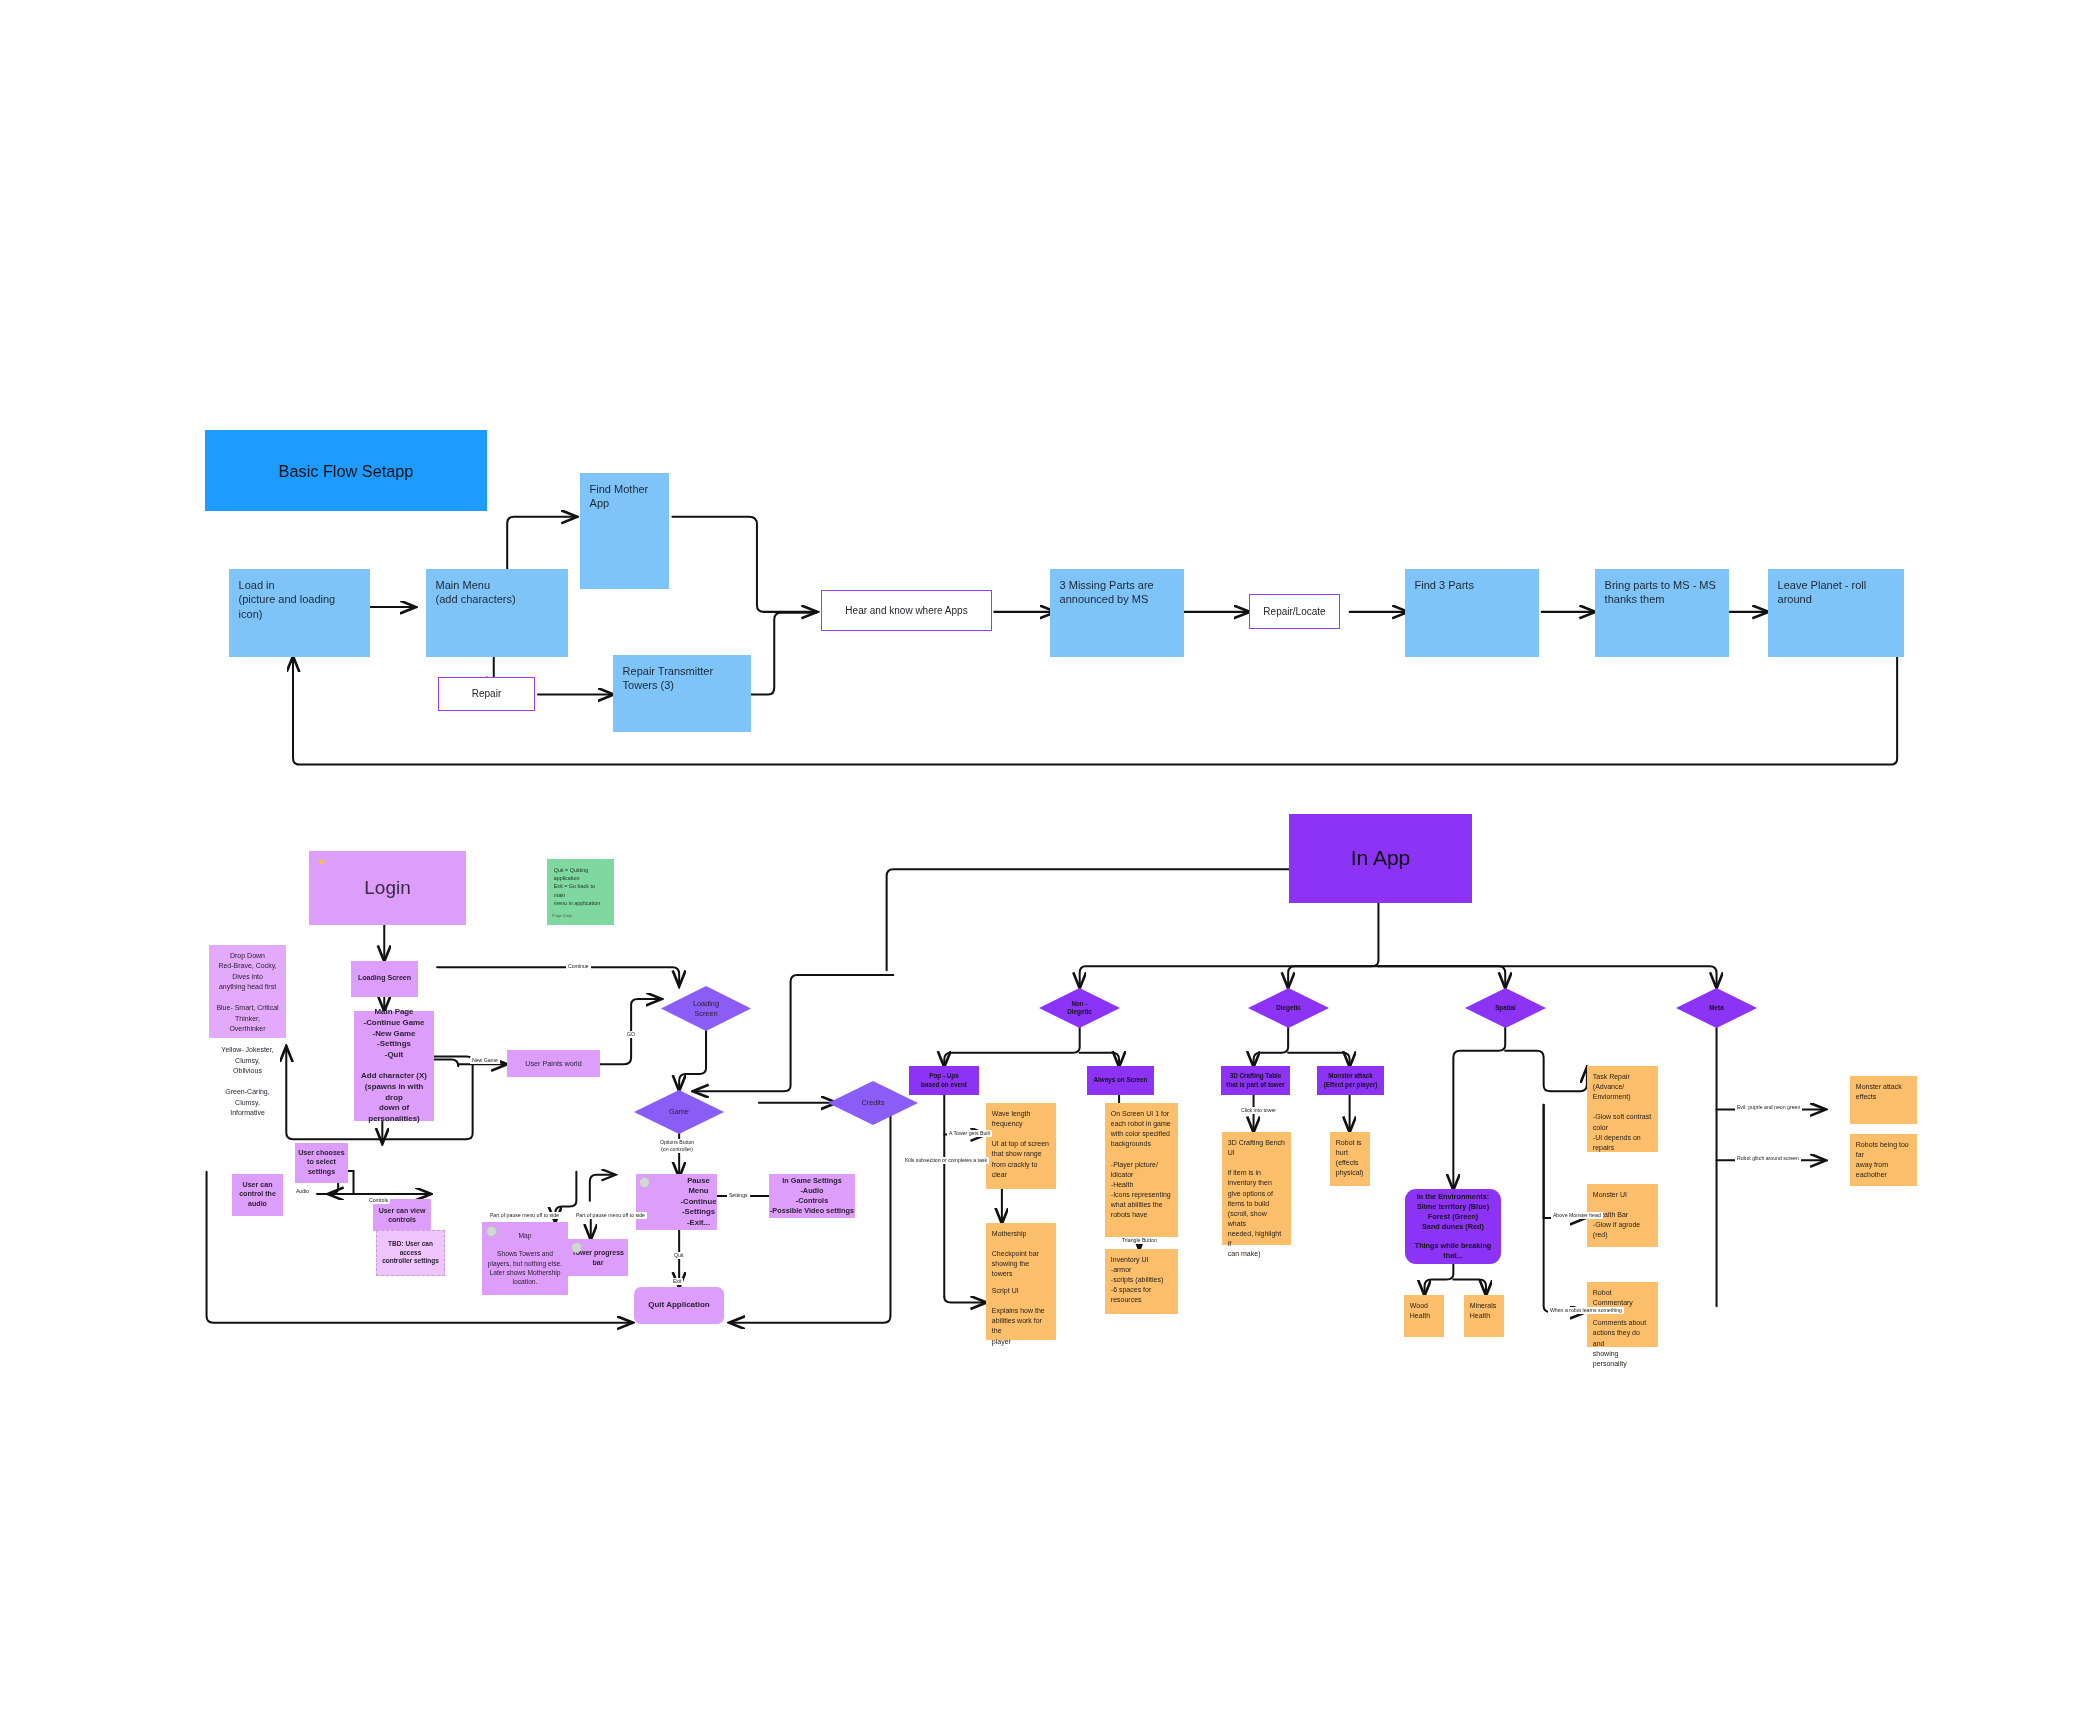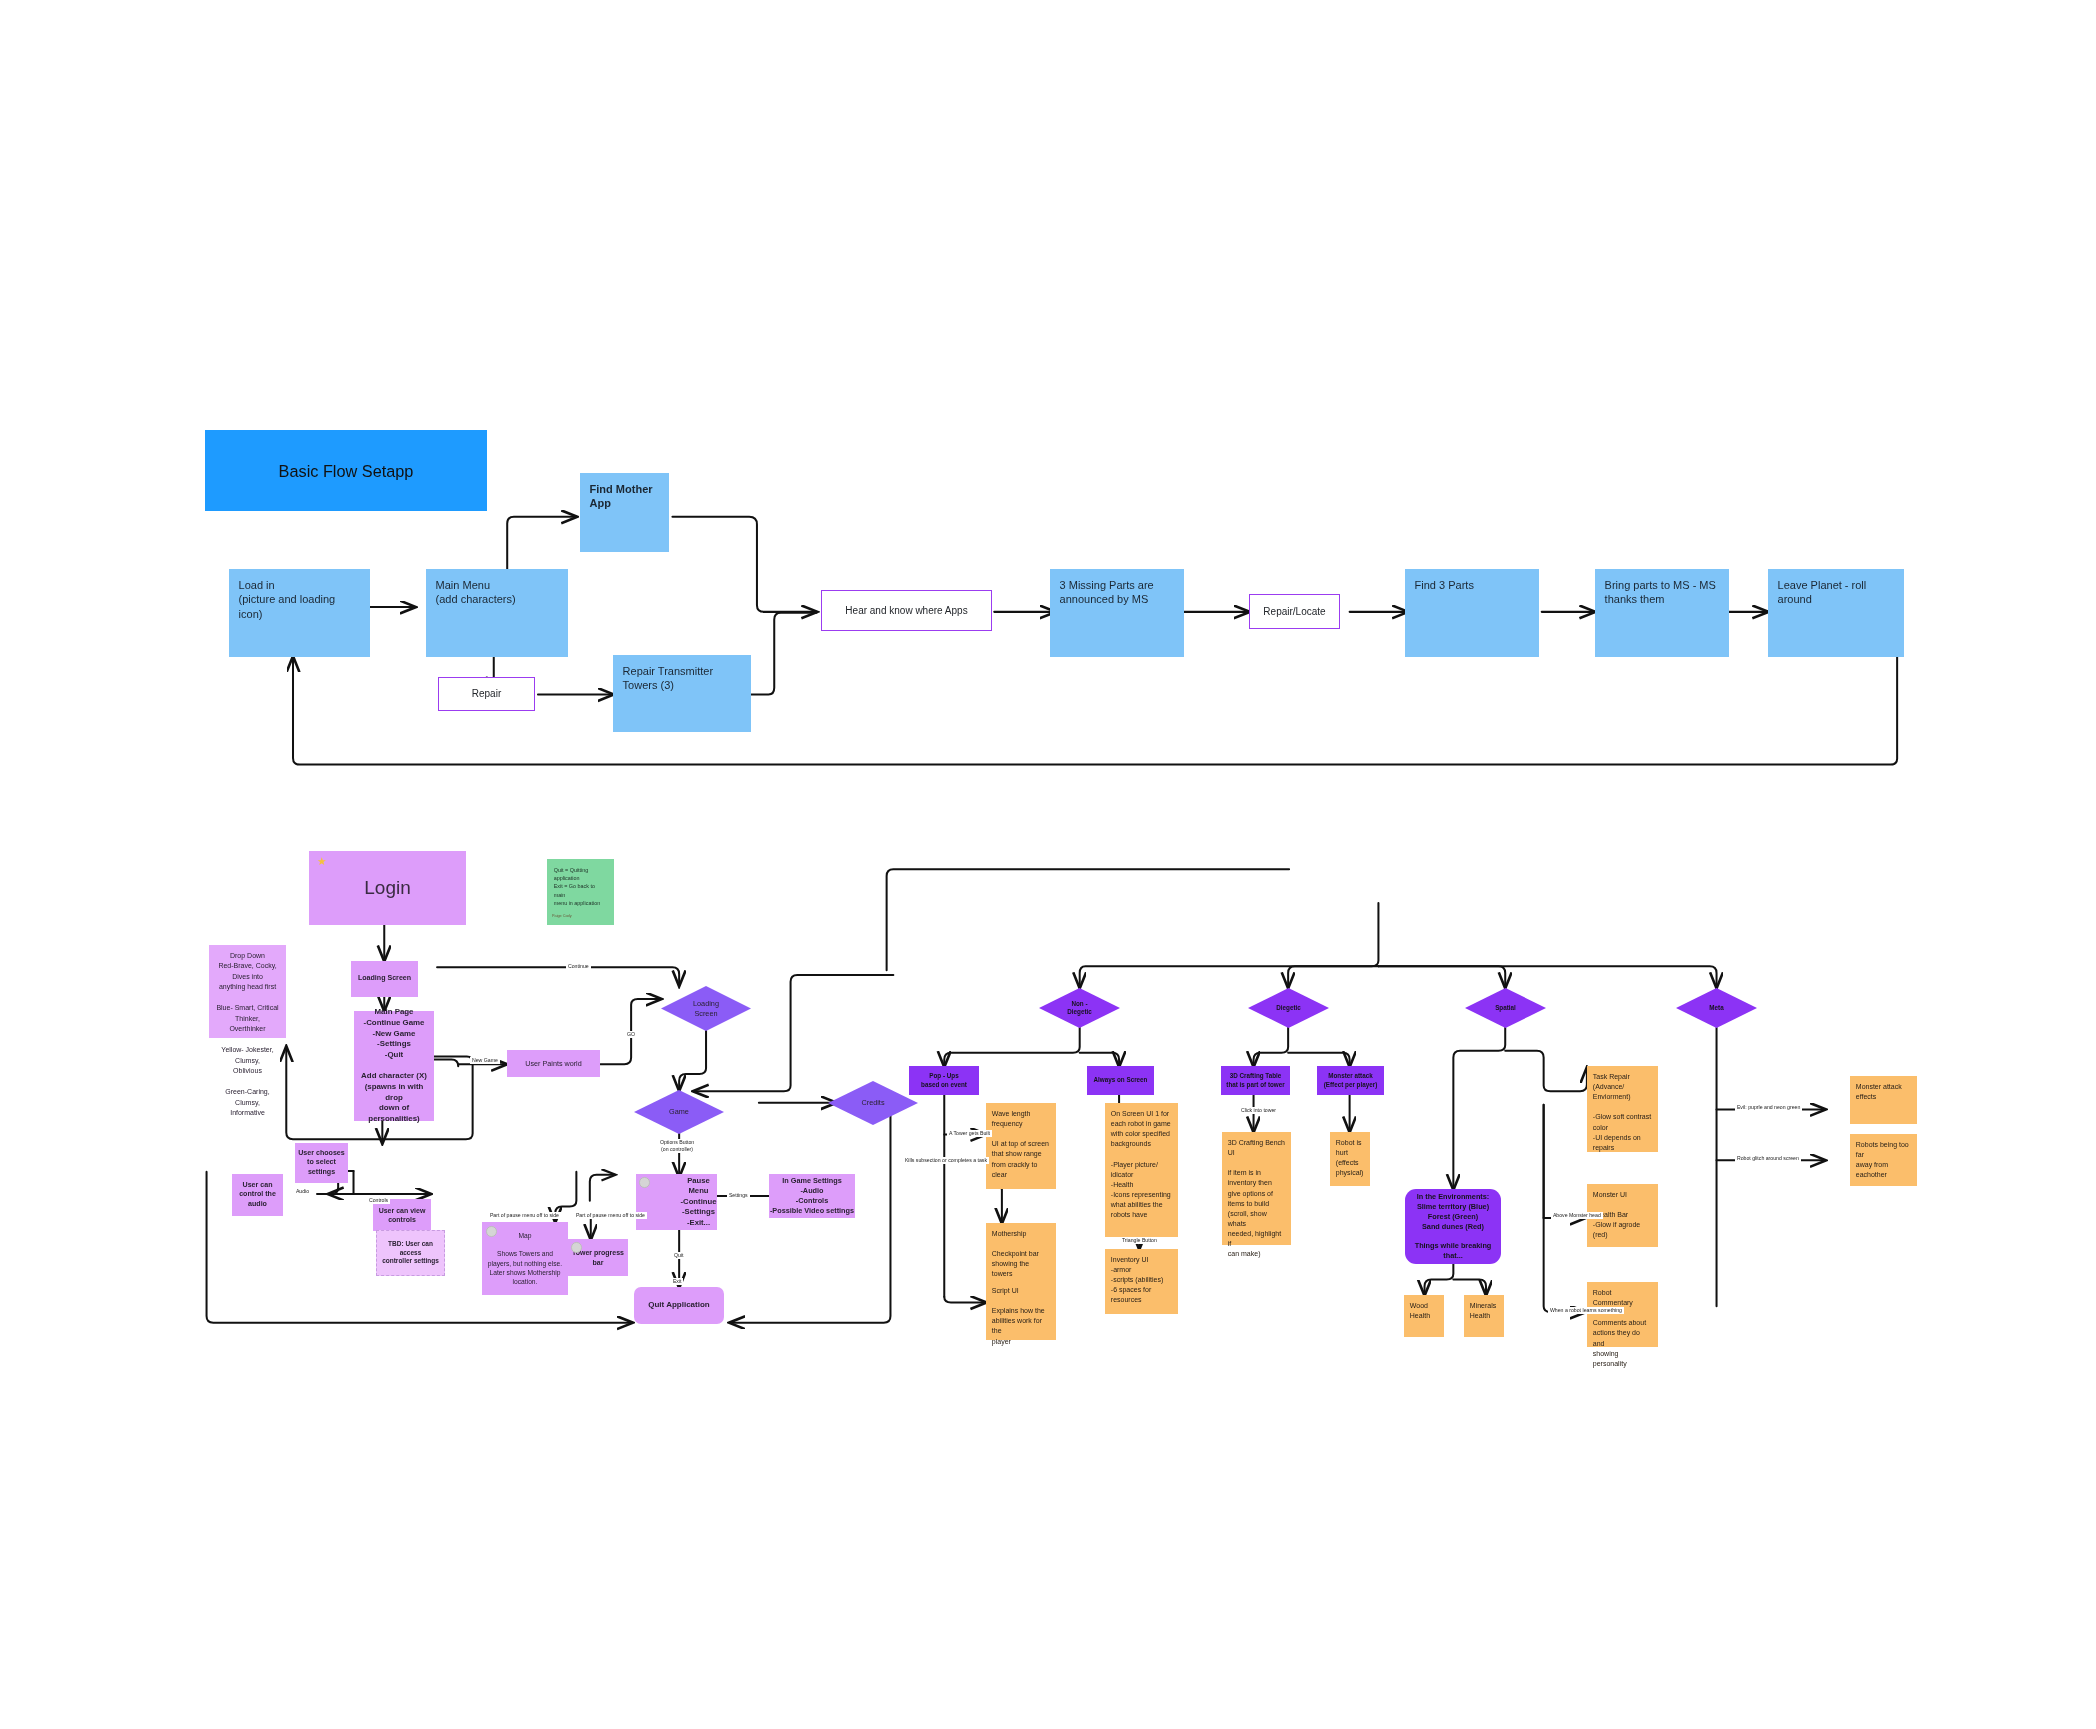--- a/index.html
+++ b/index.html
@@ -137,21 +137,21 @@
   </svg>
 
   <div class="node blue-title" style="left:205px;top:430px;width:282px;height:81px;">Basic  Flow Setapp</div>
 
   <div class="node blue-box" style="left:229px;top:569px;width:141px;height:88px;">Load in
 (picture and loading icon)</div>
 
   <div class="node blue-box" style="left:426px;top:569px;width:142px;height:88px;">Main Menu
 (add characters)</div>
 
-  <div class="node blue-box" style="left:580px;top:473px;width:89px;height:79px;font-weight:bold;">Find Mother
+  <div class="node blue-box" style="left:580px;top:473px;width:89px;height:116px;">Find Mother
 App</div>
 
   <div class="node purple-pill" style="left:438px;top:677px;width:97px;height:34px;">Repair</div>
 
   <div class="node blue-box" style="left:613px;top:655px;width:138px;height:77px;">Repair Transmitter
 Towers (3)</div>
 
   <div class="node purple-pill" style="left:821px;top:590px;width:171px;height:41px;">Hear and know where Apps</div>
 
   <div class="node blue-box" style="left:1050px;top:569px;width:134px;height:88px;">3 Missing Parts are
@@ -255,20 +255,21 @@
   <span class="edge-label" style="left:294px;top:1188px;">Audio</span>
   <span class="edge-label" style="left:367px;top:1197px;">Controls</span>
   <span class="edge-label" style="left:658px;top:1139px;">Options Button
 (on controller)</span>
   <span class="edge-label" style="left:727px;top:1192px;">Settings</span>
   <span class="edge-label" style="left:672px;top:1252px;">Quit</span>
   <span class="edge-label" style="left:671px;top:1278px;">Exit</span>
   <span class="edge-label" style="left:488px;top:1212px;">Part of pause menu off to side</span>
   <span class="edge-label" style="left:574px;top:1212px;">Part of pause menu off to side</span>
 
+  <div class="node purple-title" style="left:1289px;top:814px;width:183px;height:89px;">In App</div>
 
   <div class="diamond" style="left:1039px;top:988px;width:81px;height:40px;">Non -
 Diegetic</div>
   <div class="diamond" style="left:1248px;top:988px;width:81px;height:40px;">Diegetic</div>
   <div class="diamond" style="left:1465px;top:988px;width:81px;height:40px;">Spatial</div>
   <div class="diamond" style="left:1676px;top:988px;width:81px;height:40px;">Meta</div>
 
   <div class="node vio-sm" style="left:909px;top:1066px;width:70px;height:29px;">Pop - Ups
 based on event</div>
   <div class="node vio-sm" style="left:1087px;top:1066px;width:67px;height:29px;">Always on Screen</div>

